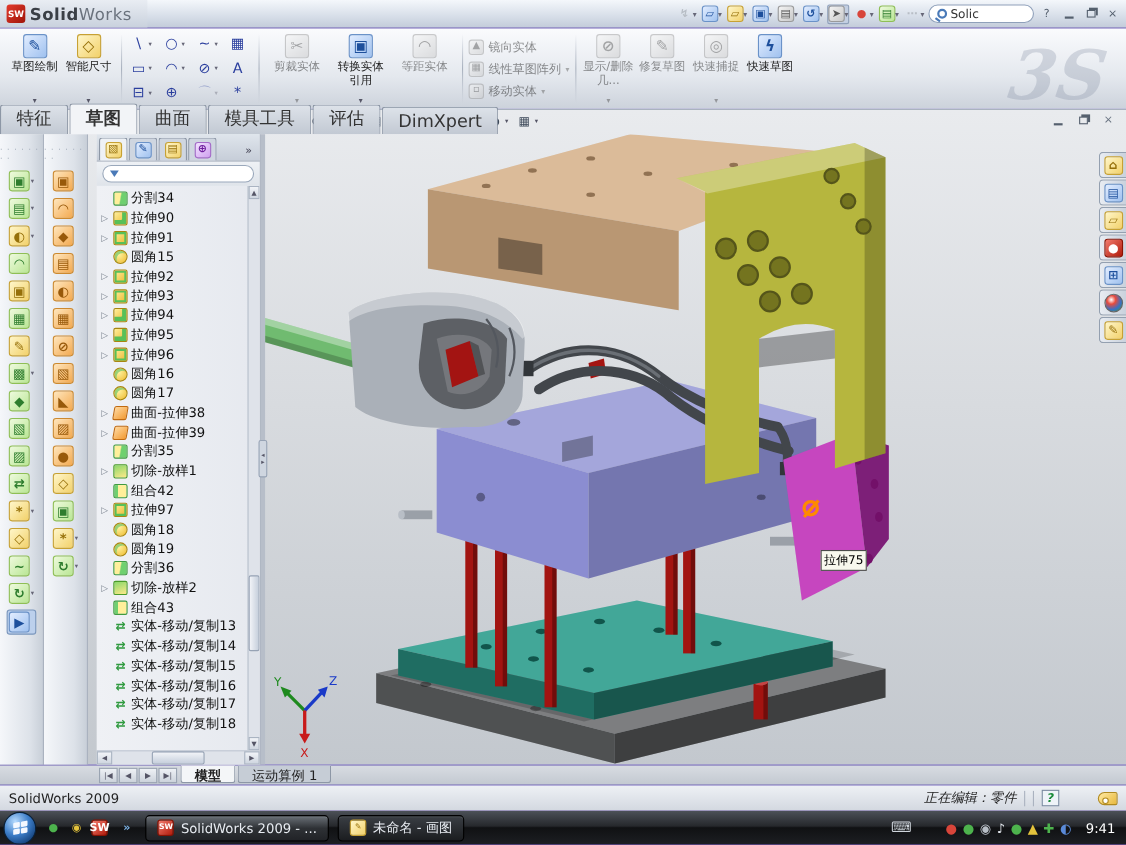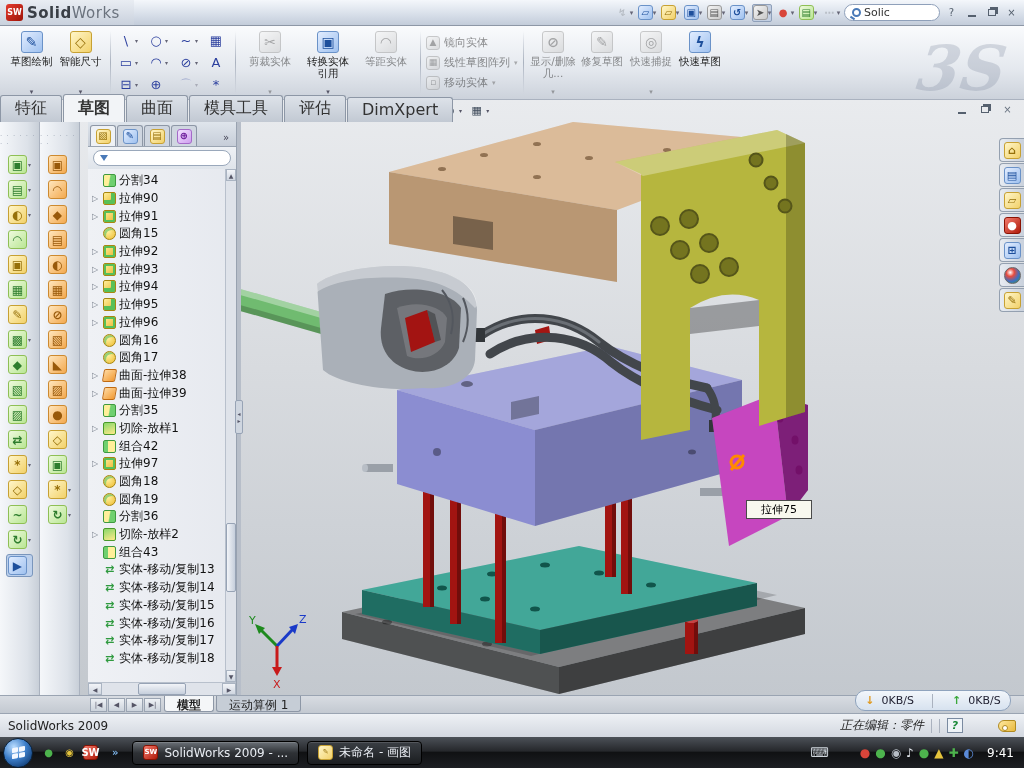--- a/index.html
+++ b/index.html
@@ -145,21 +145,21 @@
   #hscroll .sb-thumb{position:absolute;top:0;bottom:0;left:30%;width:40%;background:linear-gradient(180deg,#f2f4f8,#c6cfdc);border:1px solid #97a3b5;border-radius:2px;}
   #splitter{position:absolute;left:237px;top:22px;width:4px;height:573px;background:#b7bec9;z-index:7;}
   #split-handle{position:absolute;left:-2px;top:278px;width:8px;height:34px;background:#cfd6e0;border:1px solid #97a3b5;border-radius:2px;
     font-size:6px;color:#556;display:flex;flex-direction:column;align-items:center;justify-content:center;}
 
   
   #viewport{position:absolute;left:241px;top:22px;width:783px;height:573px;overflow:hidden;}
   #scene{position:absolute;left:-4px;top:0;}
   .sh-w{fill:#fff;} .sh-b{fill:#000;}
   #tooltip75{position:absolute;left:505px;top:378px;background:#f8f8ee;border:1px solid #4a4a4a;
-    font-size:11px;color:#000;padding:1px 14px;white-space:nowrap;z-index:20;}
+    font-size:11px;color:#000;padding:1px 2px;white-space:nowrap;z-index:20;}
   
   #taskpane{position:absolute;right:0;top:38px;width:25px;display:flex;flex-direction:column;gap:1px;z-index:20;}
   .tpbtn{width:25px;height:24px;background:linear-gradient(90deg,#e8ecf2,#c9d1dc);border:1px solid #94a0b0;
     border-right:none;border-radius:4px 0 0 4px;display:flex;align-items:center;justify-content:center;}
   .tpbtn .chip{width:17px;height:17px;font-size:11px;}
 
   
   #bottombar{position:absolute;left:0;top:695px;width:1024px;height:18px;background:linear-gradient(180deg,#d8dce2,#c3c9d1);
     border-top:1px solid #9aa4b2;display:flex;align-items:stretch;padding-left:90px;}
   .navbtn{width:17px;display:flex;align-items:center;justify-content:center;font-size:7px;color:#556;
@@ -1005,25 +1005,20 @@
         <span class="navbtn">▶</span>
         <span class="navbtn">▶|</span>
       </span>
     <span style="display:flex;">
 
     <span class="sheet-tab active">模型</span>
         <span class="sheet-tab">运动算例 1</span>
       </span>
   </div>
 
-  <div id="netmon">
-    <span><span class="dn">↓</span>&nbsp;&nbsp;<span>0KB/S</span></span>
-    <span class="statsep"></span>
-    <span><span class="up">↑</span>&nbsp;&nbsp;<span>0KB/S</span></span>
-  </div>
 
   <div id="statusbar">
     <span>SolidWorks 2009</span>
     <div id="status-right">
       <span>正在编辑：零件</span>
       <span class="statsep"></span>
         <span class="statsep"></span>
       <span id="help-badge">?</span>
       <span id="tag-ic"></span>
     </div>

